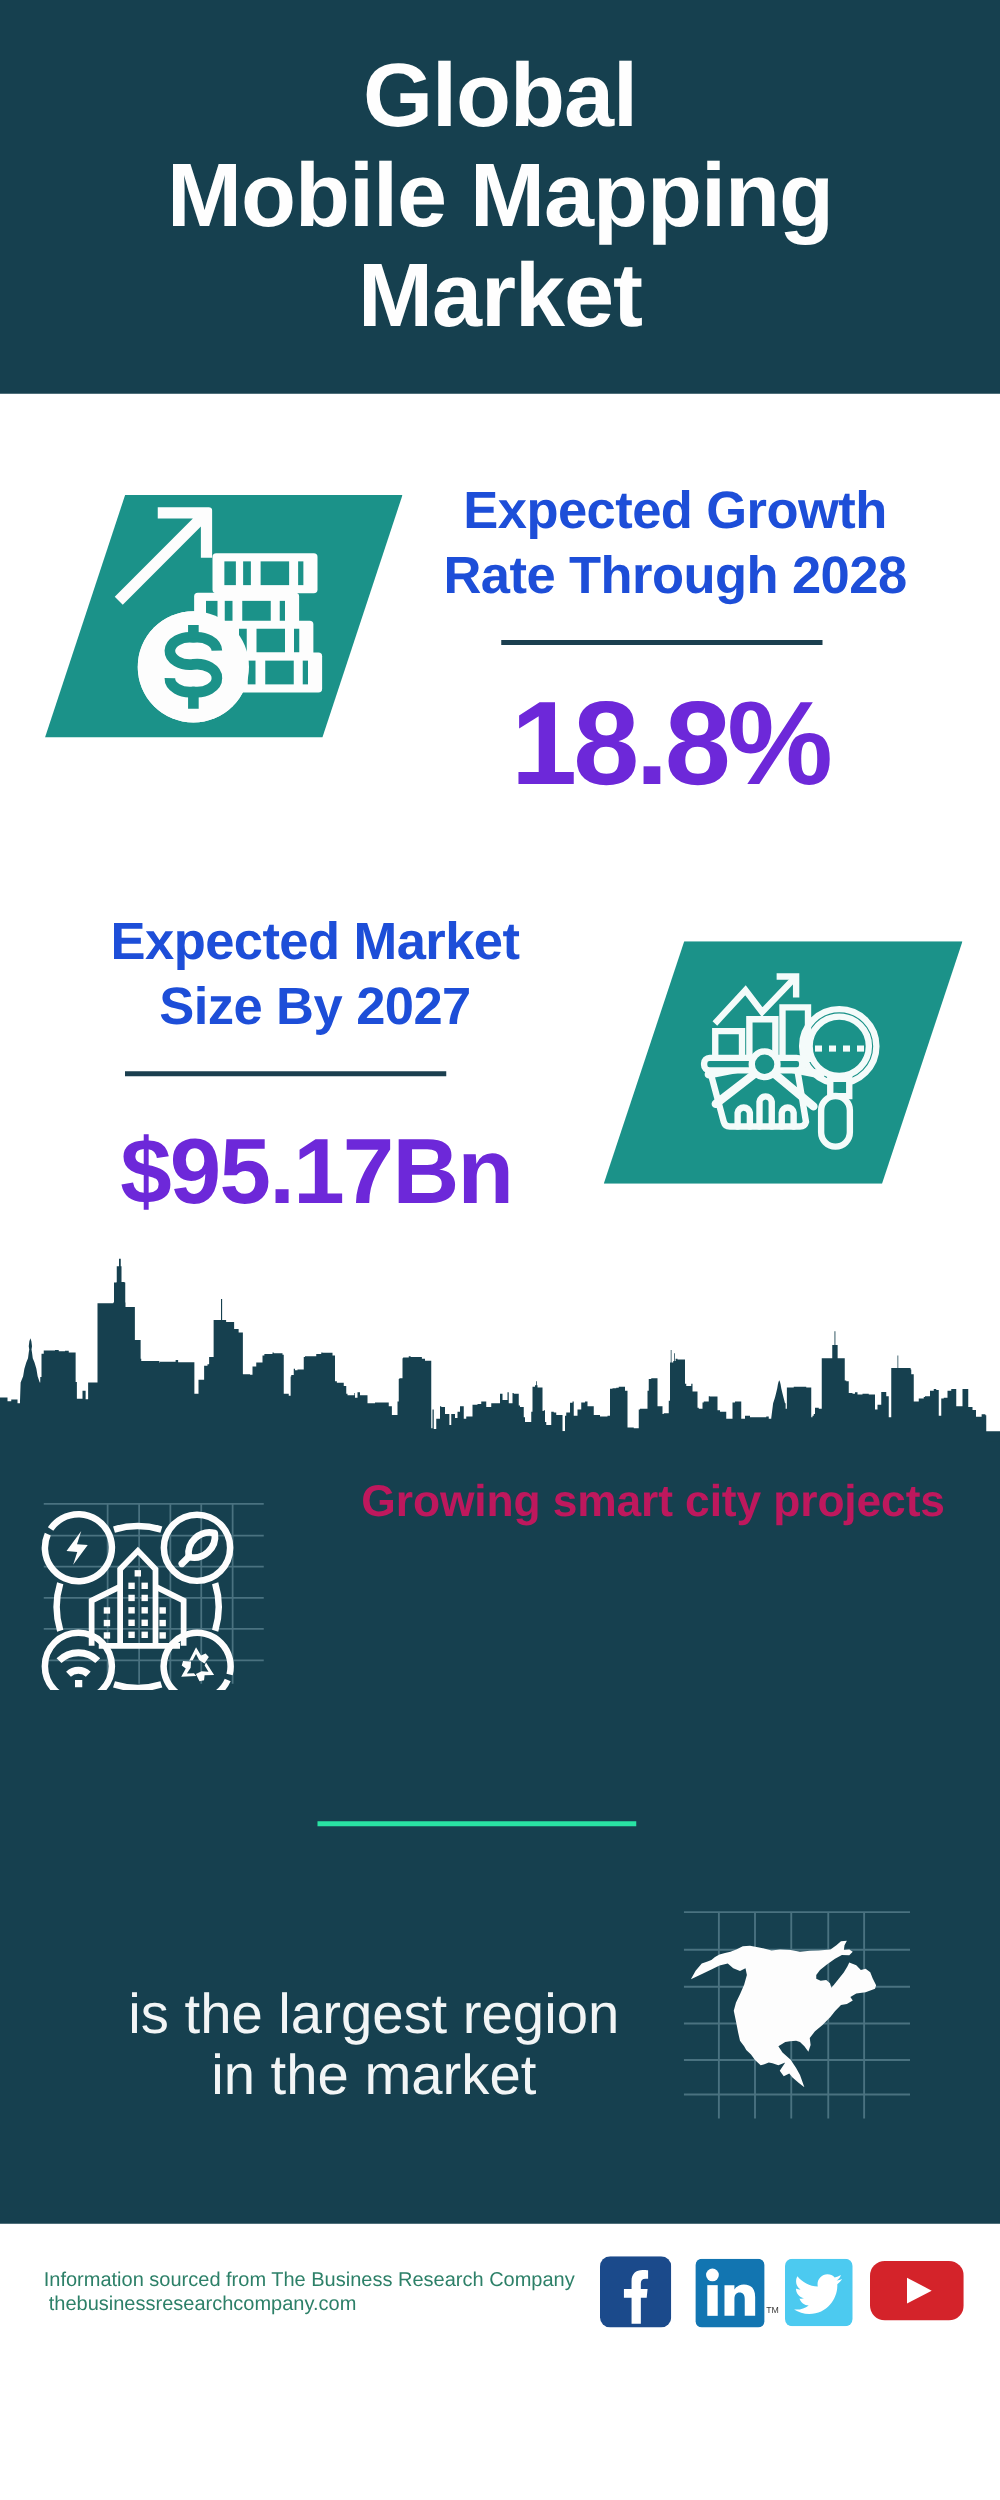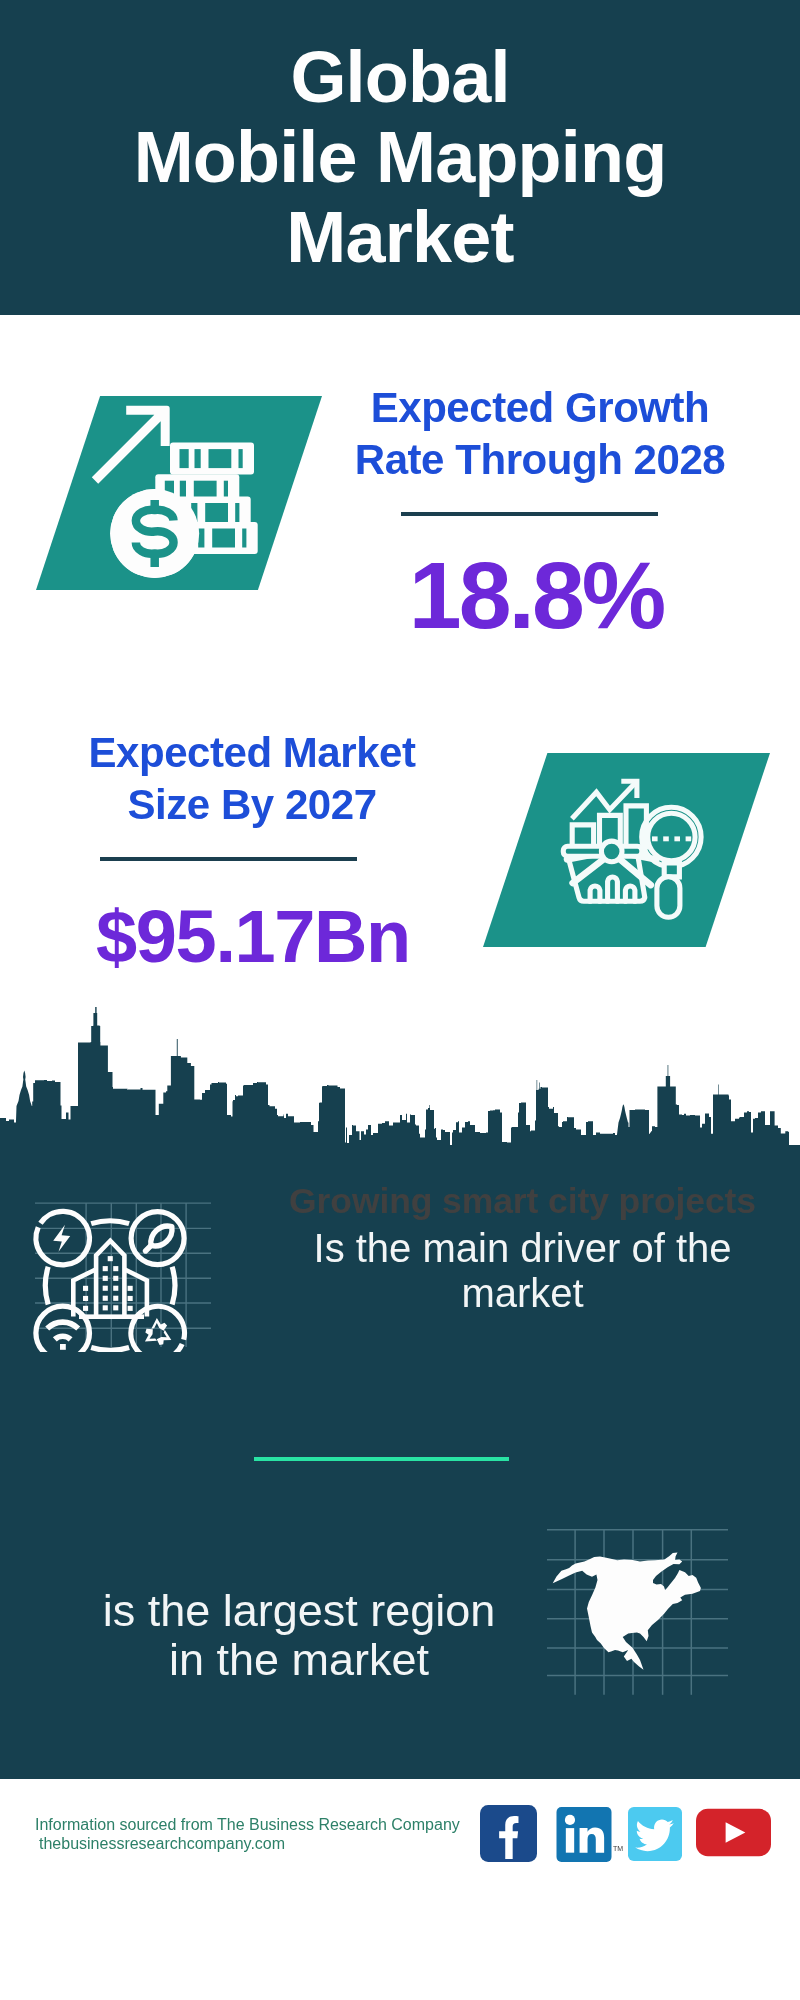--- a/index.html
+++ b/index.html
@@ -12,21 +12,21 @@
     font-size:72px;font-weight:bold;text-align:center;line-height:80px;letter-spacing:-0.8px;
     white-space:pre-line;}
   .stat-title{position:absolute;color:#1d4ed8;font-weight:bold;font-size:42px;
     line-height:52px;text-align:center;letter-spacing:-0.45px;white-space:pre-line;}
   .rule{position:absolute;height:4px;background:#1b3f4f;}
   .stat-val{position:absolute;color:#6d28d9;font-weight:bold;font-size:95px;
     text-align:center;letter-spacing:-3px;line-height:95px;}
 
   
   .dark{position:absolute;left:0;top:1145px;width:800px;height:634px;background:#16404f;}
-  .acc{color:#404040;}
+  .acc{color:#be185d;}
   .white{color:#f2f5f6;}
   .panel-head{position:absolute;text-align:center;font-weight:bold;letter-spacing:-0.1px;}
   .panel-body{position:absolute;text-align:center;}
   .grn-rule{position:absolute;height:4px;background:#29e3a4;}
 
   
   .foot-txt{position:absolute;color:#2d8068;font-size:16px;line-height:21px;}
 </style>
 </head>
 <body>
@@ -198,21 +198,20 @@
   <rect x="30.0" y="144.0" width="5.8" height="5.8" fill="#fdfdfd"></rect>
   <g fill="#fdfdfd">
     <path d="M121.34 128.63 L126.84 117.88 L130.8 124.41 L134.49 122.78 L137.07 125.53 L133.55 130.86 L129.25 128.03 L126.84 123.12 L124.17 128.2 Z"></path>
     <path transform="rotate(120 127.7 133.1)" d="M121.34 128.63 L126.84 117.88 L130.8 124.41 L134.49 122.78 L137.07 125.53 L133.55 130.86 L129.25 128.03 L126.84 123.12 L124.17 128.2 Z"></path>
     <path transform="rotate(240 127.7 133.1)" d="M121.34 128.63 L126.84 117.88 L130.8 124.41 L134.49 122.78 L137.07 125.53 L133.55 130.86 L129.25 128.03 L126.84 123.12 L124.17 128.2 Z"></path>
   </g>
 
   </svg>
 
   <div class="panel-head acc" style="left:275px;top:1181px;width:495px;font-size:35.5px;">Growing smart city projects</div>
-  <div class="panel-body white" id="smart-city-text" style="left:275px;top:1226px;width:495px;font-size:40px;line-height:45px;">Is the main driver of the market</div>
   <div class="grn-rule" style="left:254px;top:1457px;width:255px;"></div>
 
   <div class="panel-body white" id="na-text" style="left:79px;top:1586px;width:440px;font-size:45px;line-height:49px;">is the largest region in the market</div>
 
   <svg style="position:absolute;left:547px;top:1528px;width:182px;height:168px;" viewBox="0 0 182 168">
     <g stroke="#4a7280" stroke-width="1.5" fill="none">
       <line x1="28.1" y1="1.7" x2="28.1" y2="166.8"></line>
       <line x1="57" y1="1.7" x2="57" y2="166.8"></line>
       <line x1="86" y1="1.7" x2="86" y2="166.8"></line>
       <line x1="115.6" y1="1.7" x2="115.6" y2="166.8"></line>

